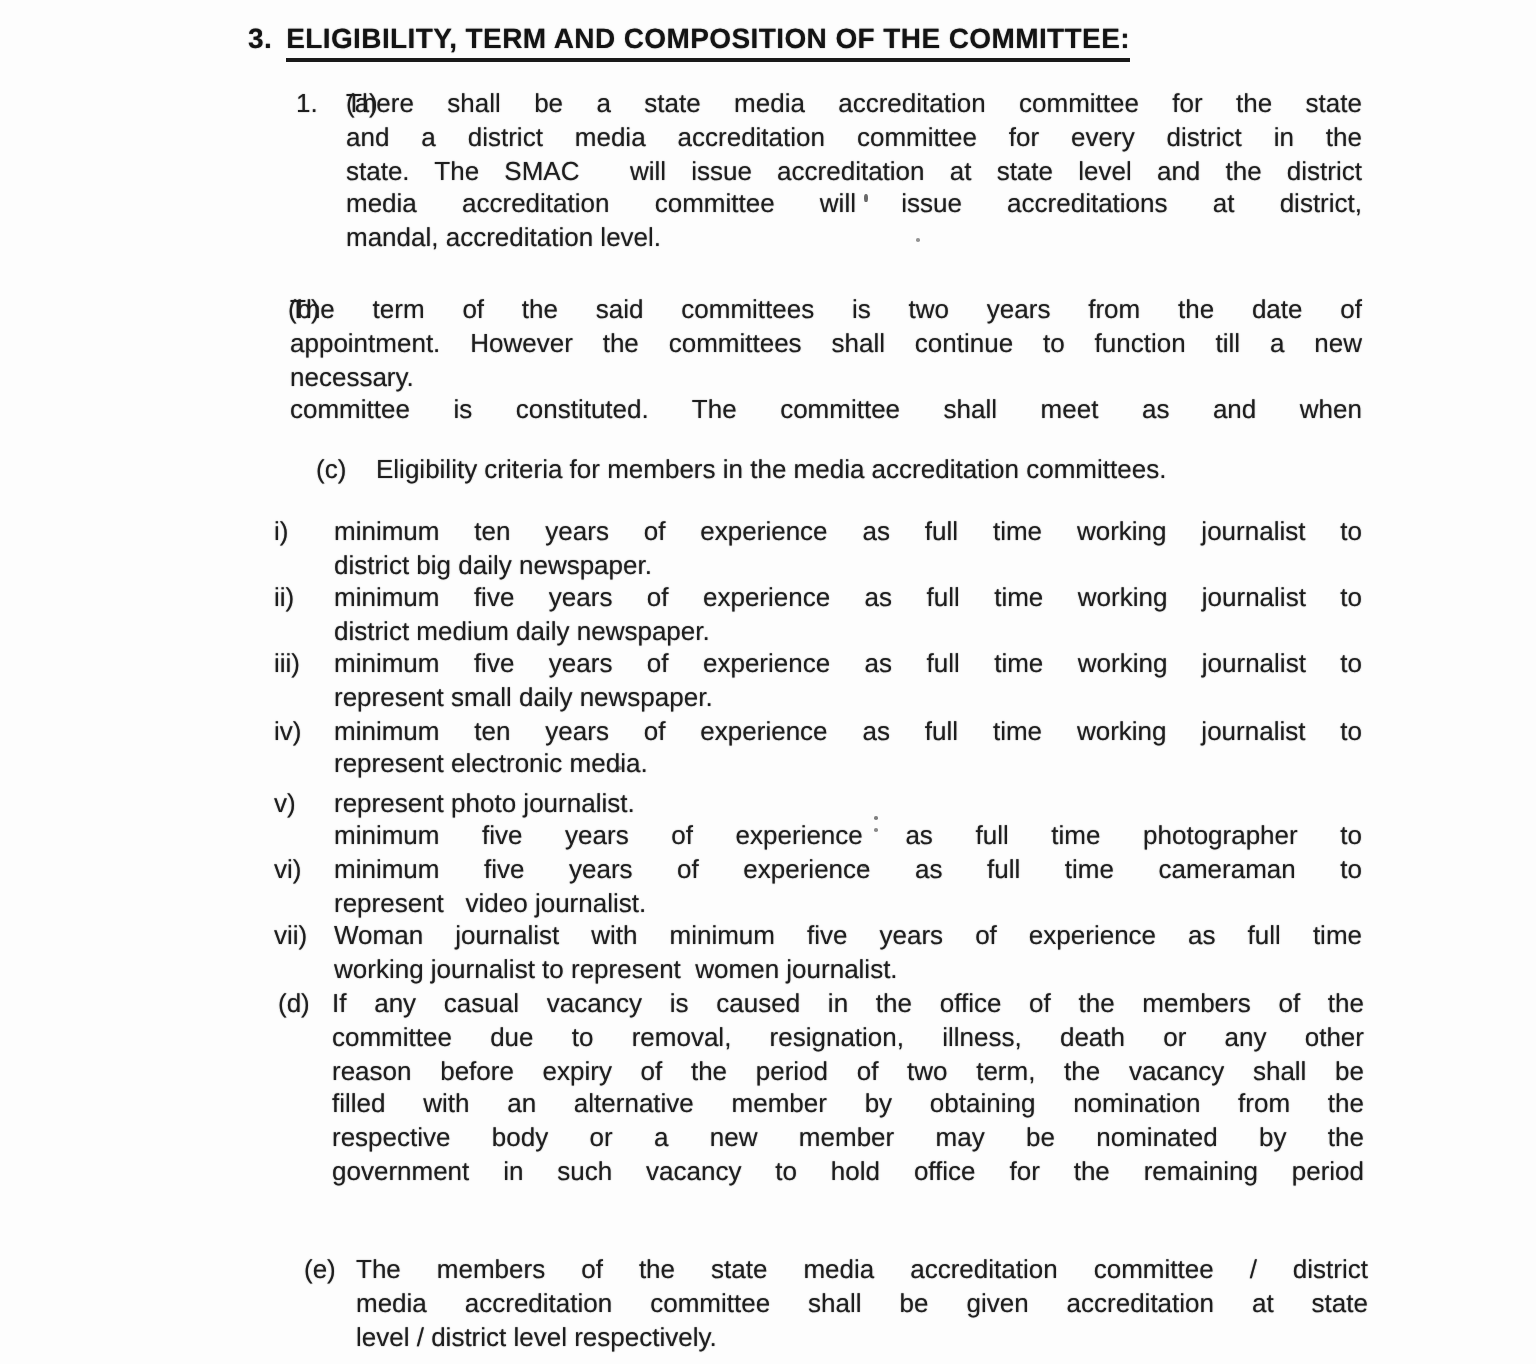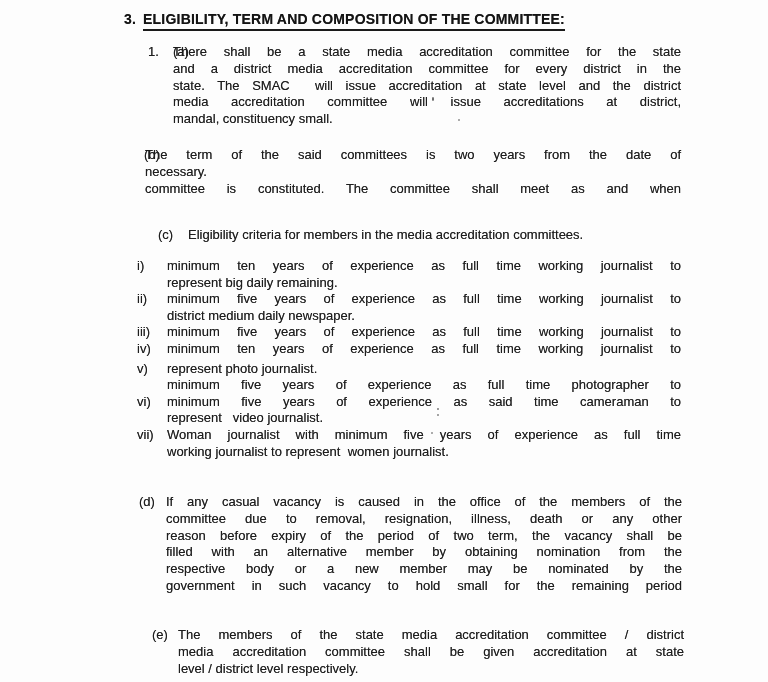--- a/index.html
+++ b/index.html
@@ -82,75 +82,78 @@
   </div>
 
   <div id="doc">
       <div class="block" id="blk-a">
         <span class="marker m1">1.</span>
         <span class="marker m2">(a)</span>
         <div class="ln">There shall be a state media accreditation committee for the state</div>
         <div class="ln">and a district media accreditation committee for every district in the</div>
         <div class="ln">state. The SMAC &nbsp;will issue accreditation at state level and the district</div>
         <div class="ln">media accreditation committee will issue accreditations at district,</div>
-        <div class="ln last">mandal, constituency small.</div>
+        <div class="ln last">mandal, accreditation level.</div>
       </div>
       <div class="block" id="blk-b">
         <span class="marker m1">(b)</span>
         <div class="ln">The term of the said committees is two years from the date of</div>
+        <div class="ln">appointment. However the committees shall continue to function till a new</div>
         <div class="ln last">necessary.</div>
         <div class="ln">committee is constituted. The committee shall meet as and when</div>
       </div>
       <div class="block" id="blk-c">
         <span class="marker m1">(c)</span>
         <div class="ln last">Eligibility criteria for members in the media accreditation committees.</div>
       </div>
       <div class="block" id="blk-list">
         <div class="item">
           <span class="marker m1">i)</span>
           <div class="ln">minimum ten years of experience as full time working journalist to</div>
-          <div class="ln last">represent big daily remaining.</div>
+          <div class="ln last">district big daily newspaper.</div>
         </div>
         <div class="item">
           <span class="marker m1">ii)</span>
           <div class="ln">minimum five years of experience as full time working journalist to</div>
           <div class="ln last">district medium daily newspaper.</div>
         </div>
         <div class="item">
           <span class="marker m1">iii)</span>
           <div class="ln">minimum five years of experience as full time working journalist to</div>
+          <div class="ln last">represent small daily newspaper.</div>
         </div>
         <div class="item">
           <span class="marker m1">iv)</span>
           <div class="ln">minimum ten years of experience as full time working journalist to</div>
+          <div class="ln last">represent electronic media.</div>
         </div>
         <div class="item">
           <span class="marker m1">v)</span>
           <div class="ln last">represent photo journalist.</div>
           <div class="ln">minimum five years of experience as full time photographer to</div>
         </div>
         <div class="item">
           <span class="marker m1">vi)</span>
-          <div class="ln">minimum five years of experience as said time cameraman to</div>
+          <div class="ln">minimum five years of experience as full time cameraman to</div>
           <div class="ln last">represent &nbsp; video journalist.</div>
         </div>
         <div class="item">
           <span class="marker m1">vii)</span>
           <div class="ln">Woman journalist with minimum five years of experience as full time</div>
           <div class="ln last">working journalist to represent &nbsp;women journalist.</div>
         </div>
       </div>
       <div class="block" id="blk-d">
         <span class="marker m1">(d)</span>
         <div class="ln">If any casual vacancy is caused in the office of the members of the</div>
         <div class="ln">committee due to removal, resignation, illness, death or any other</div>
         <div class="ln">reason before expiry of the period of two term, the vacancy shall be</div>
         <div class="ln">filled with an alternative member by obtaining nomination from the</div>
         <div class="ln">respective body or a new member may be nominated by the</div>
-        <div class="ln">government in such vacancy to hold small for the remaining period</div>
+        <div class="ln">government in such vacancy to hold office for the remaining period</div>
       </div>
       <div class="block" id="blk-e">
         <span class="marker m1">(e)</span>
         <div class="ln">The members of the state media accreditation committee / district</div>
         <div class="ln">media accreditation committee shall be given accreditation at state</div>
         <div class="ln last">level / district level respectively.</div>
       </div>
     </div>
 
   <div class="speck s1"></div>

